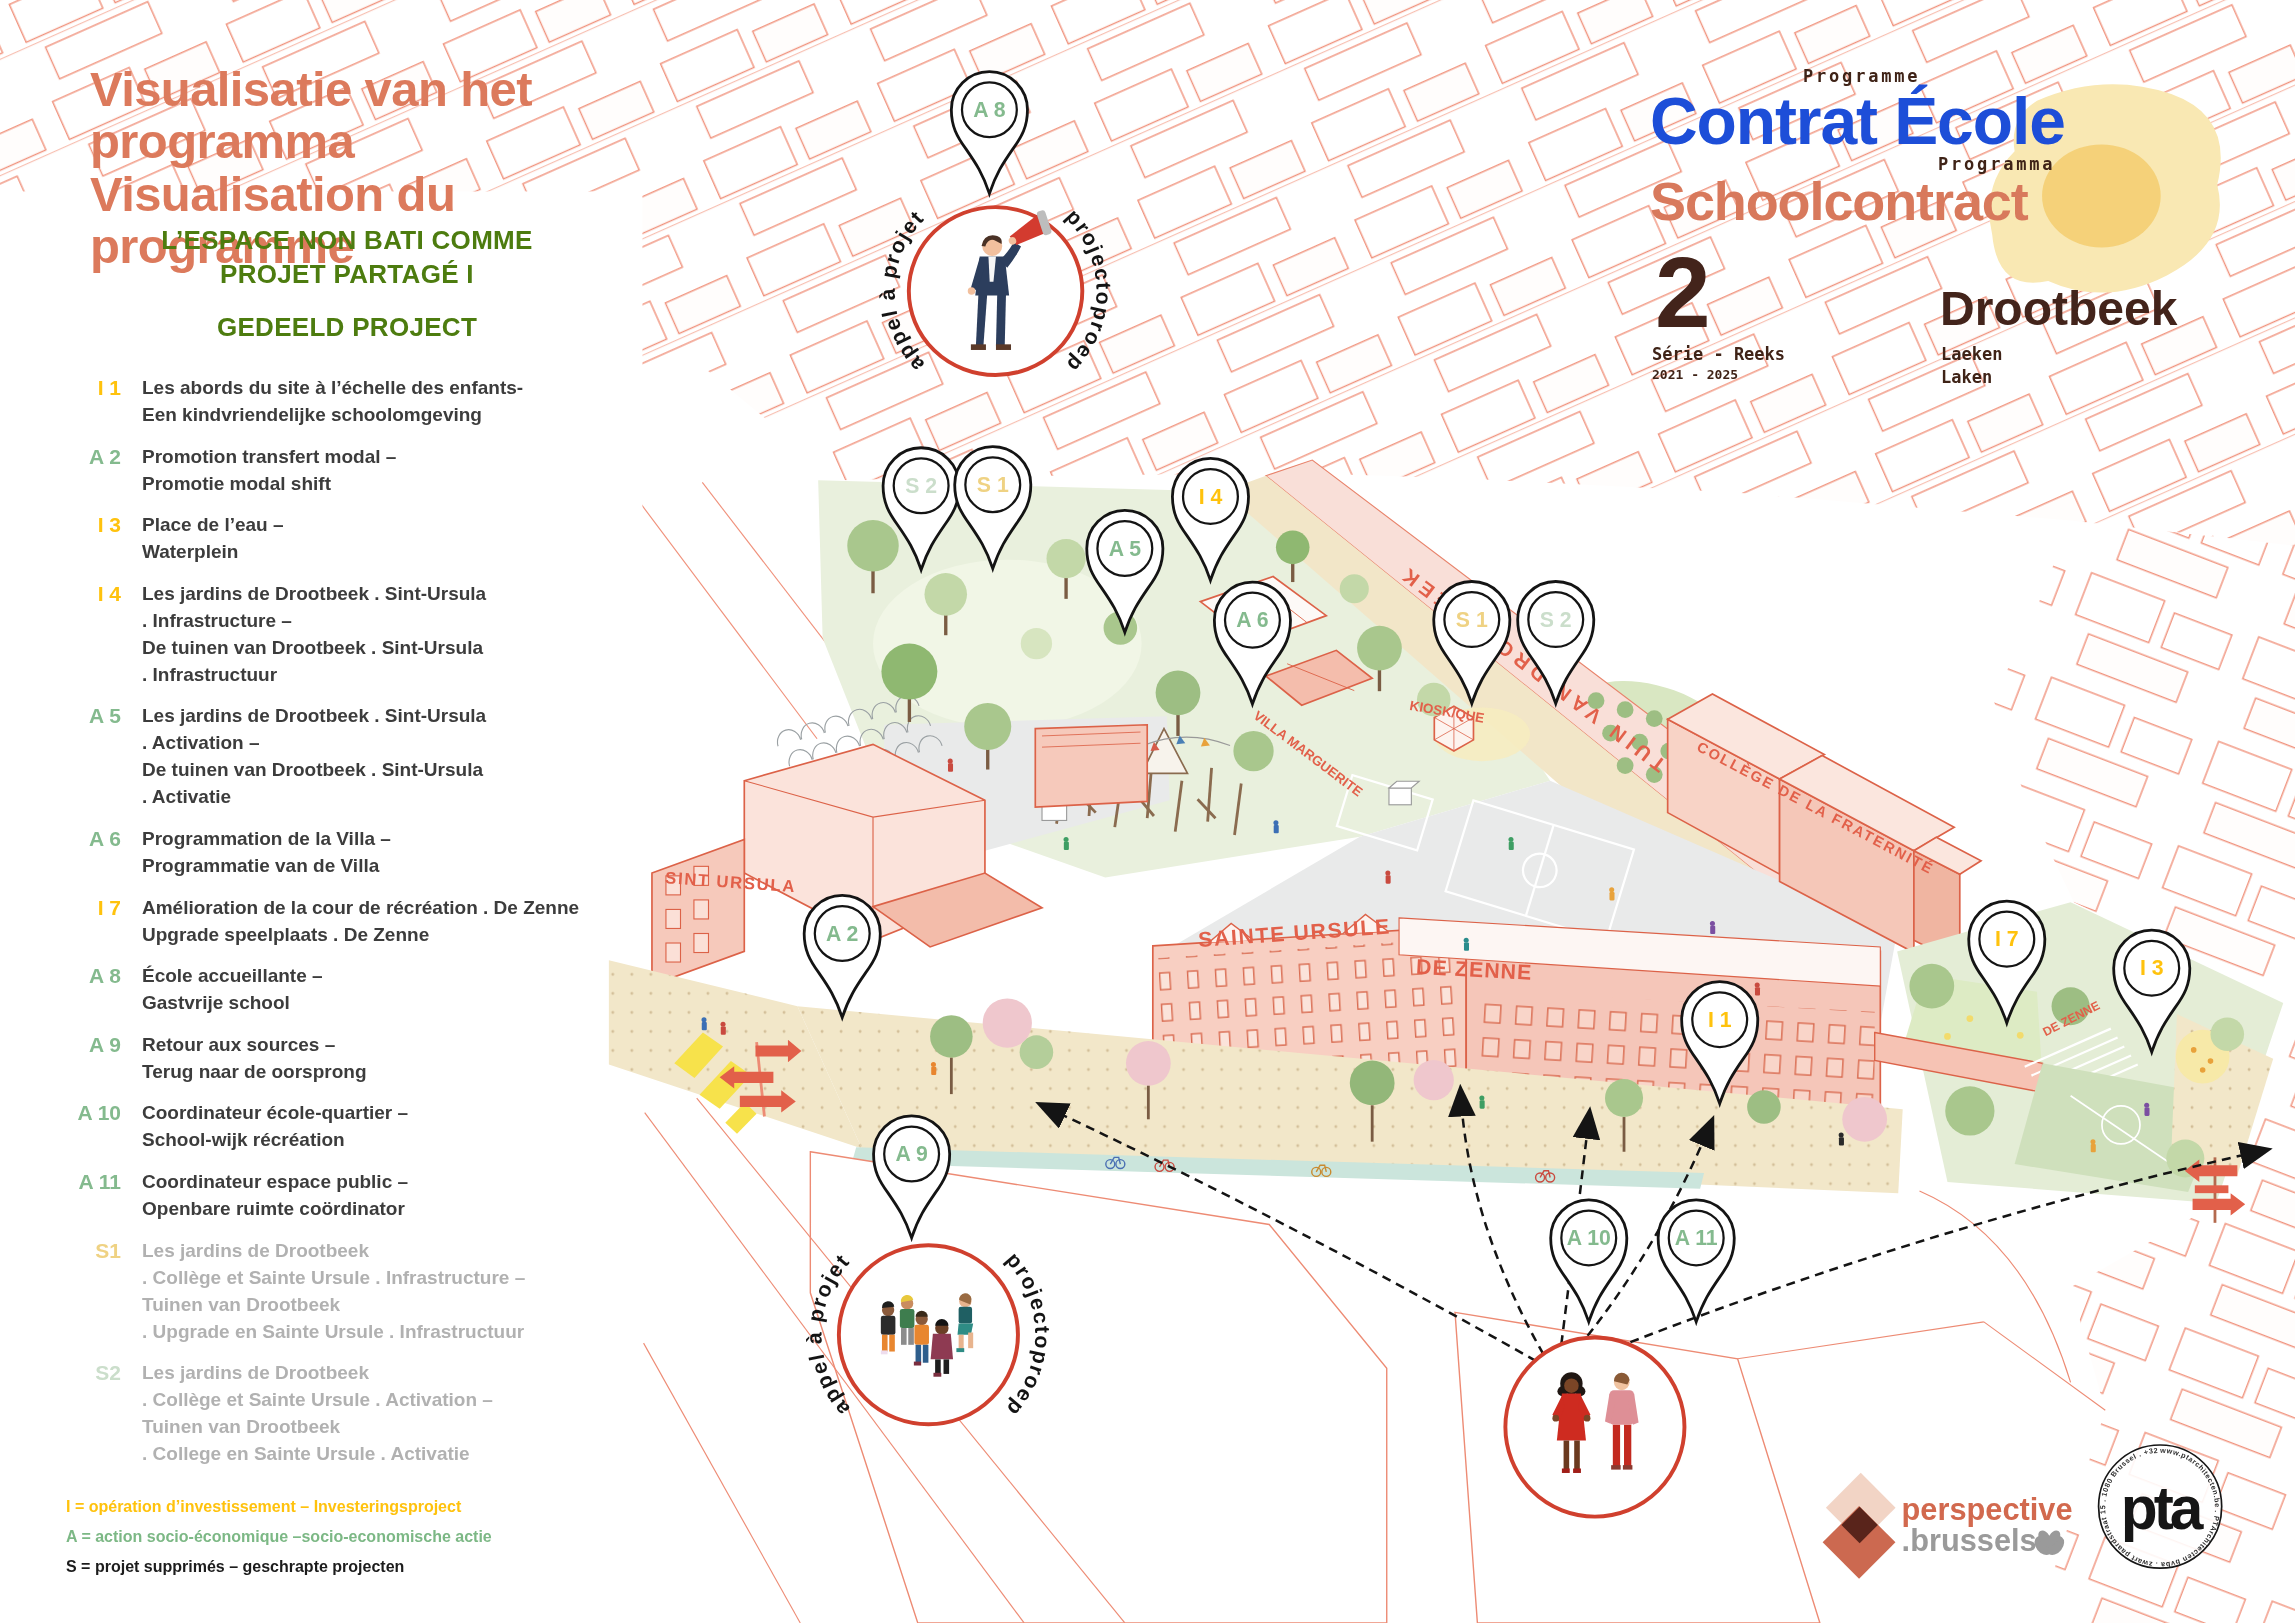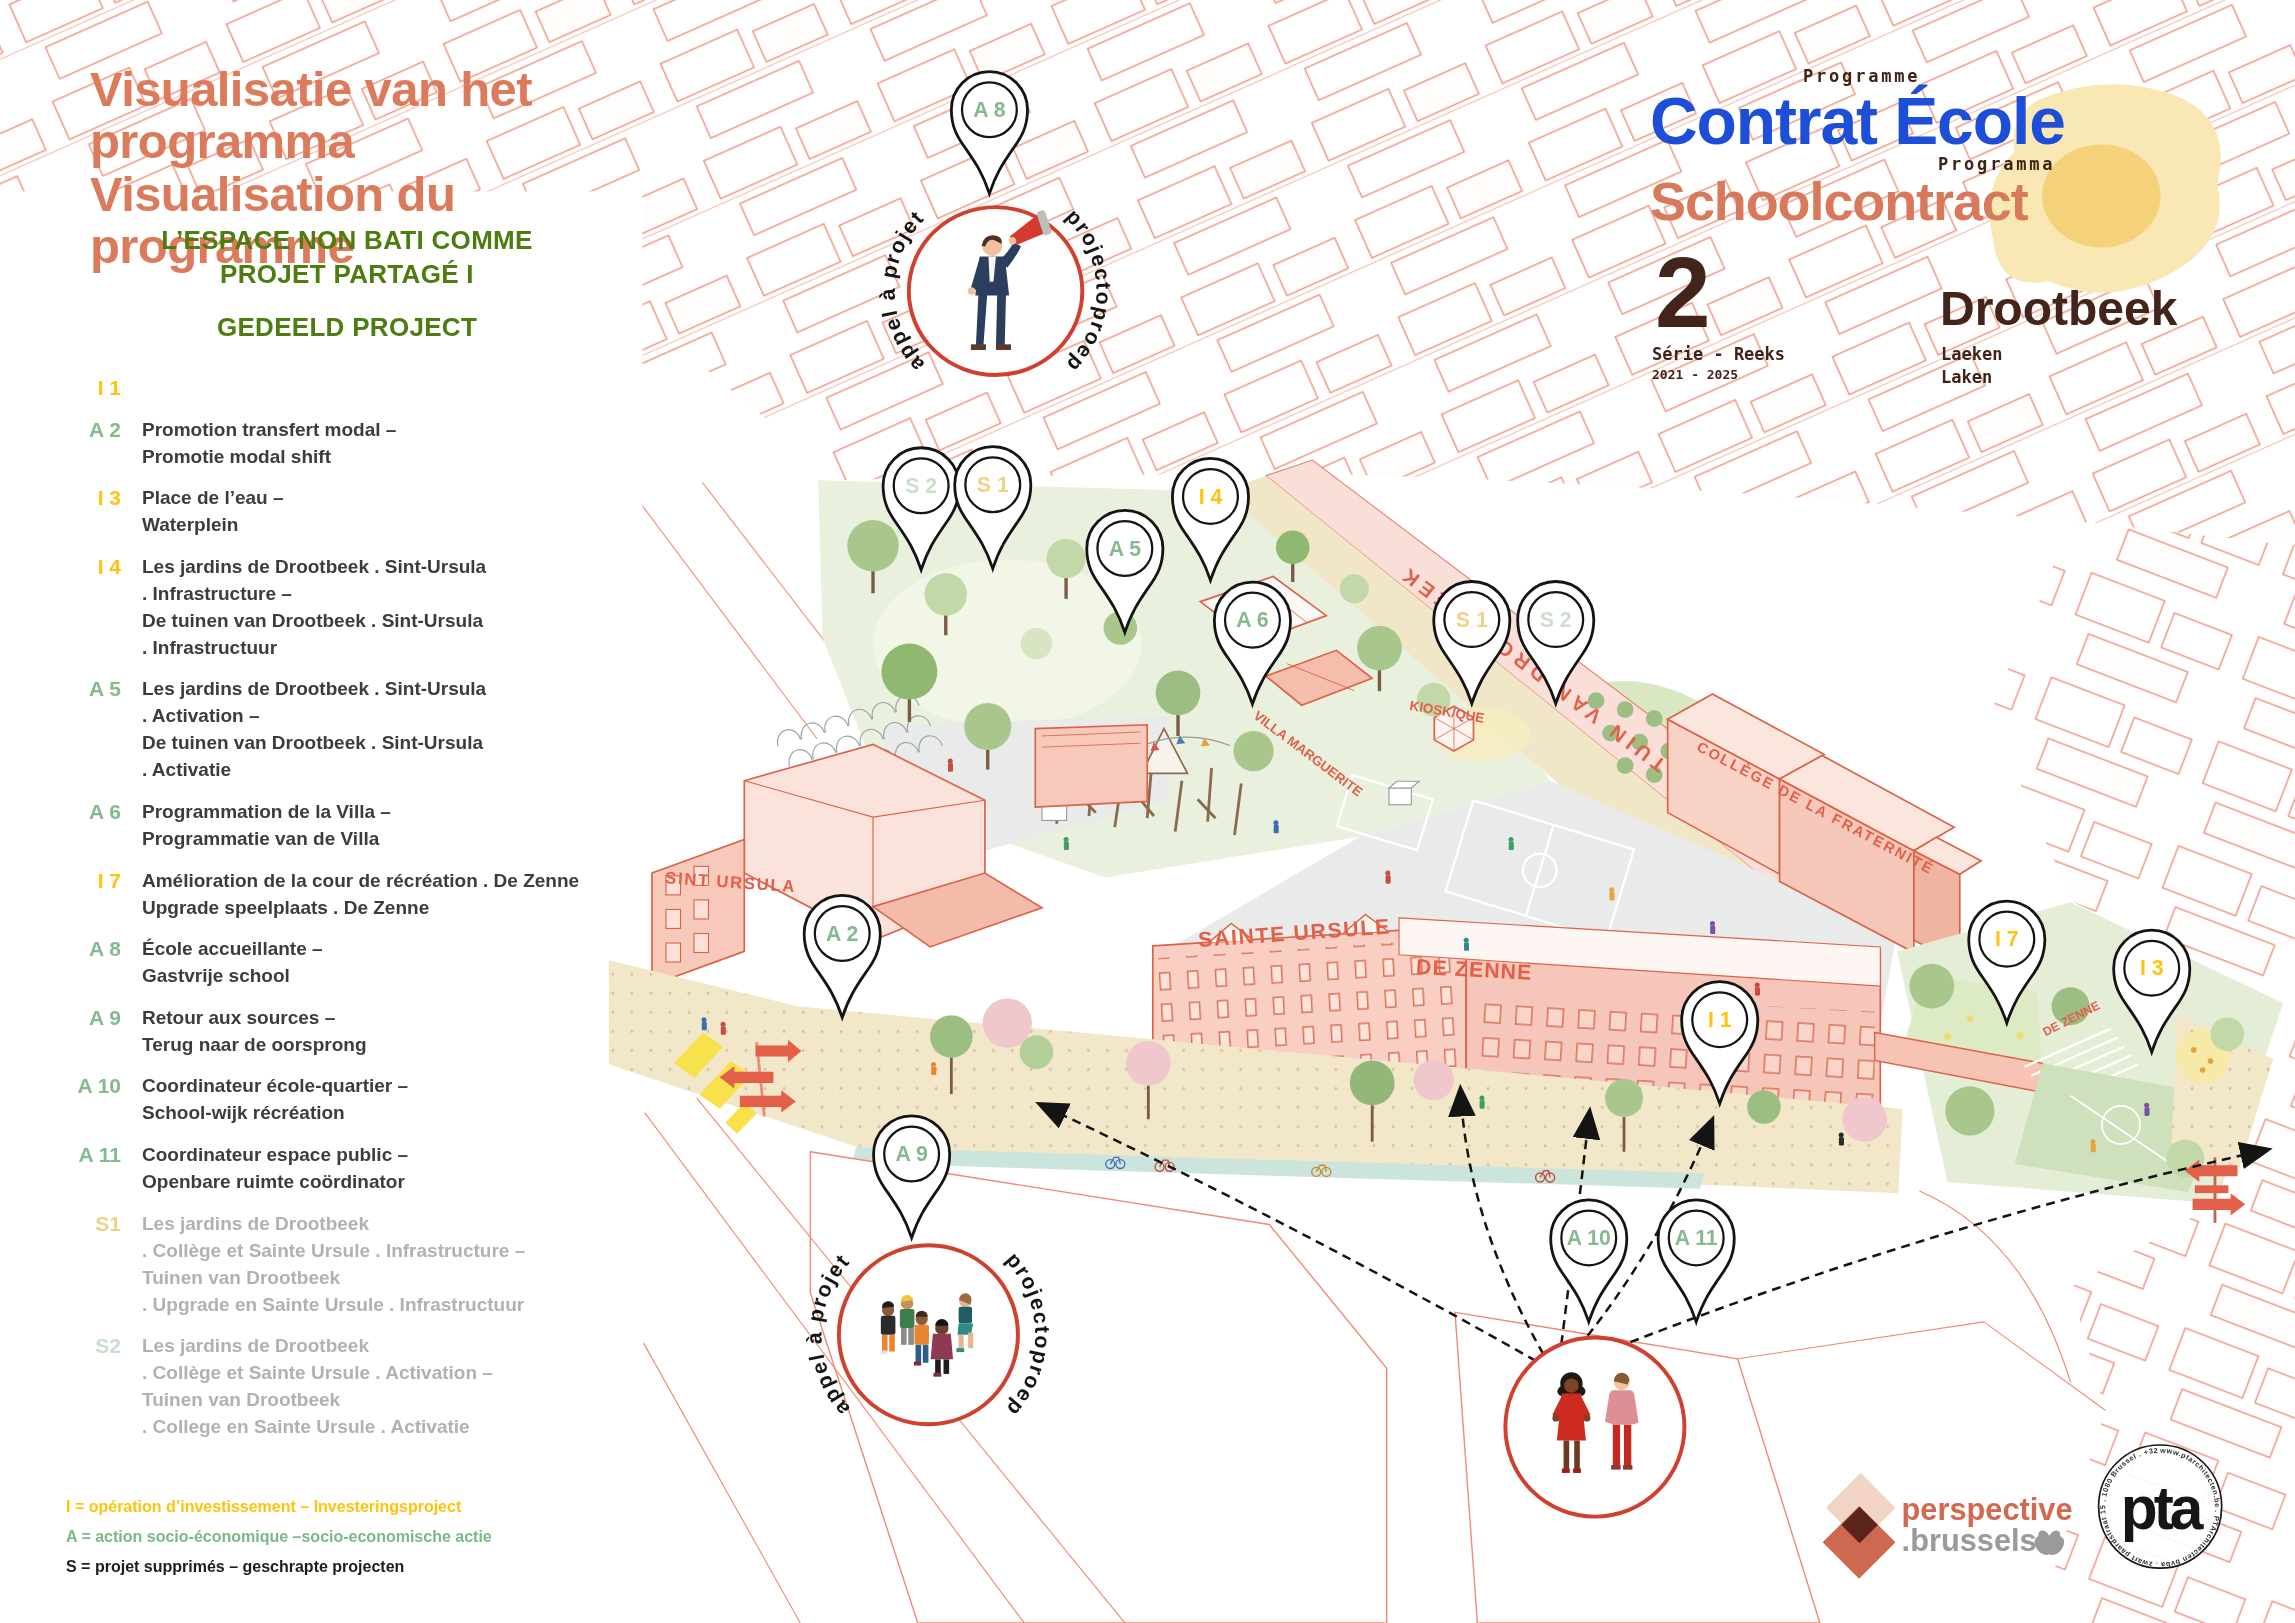--- a/index.html
+++ b/index.html
@@ -634,20 +634,24 @@
 <div class="abs intro">
   <div>L’ESPACE NON BATI COMME</div>
   <div>PROJET PARTAGÉ I</div>
   <div class="gap"></div>
   <div>GEDEELD PROJECT</div>
 </div>
 
 <div class="abs legend">
   <div class="li">
       <span class="code c-i">I 1</span>
+      <div class="lines">
+        <div>Les abords du site à l’échelle des enfants-</div>
+        <div>Een kindvriendelijke schoolomgeving</div>
+      </div>
     </div>
   <div class="li">
       <span class="code c-a">A 2</span>
       <div class="lines">
         <div>Promotion transfert modal –</div>
         <div>Promotie modal shift</div>
       </div>
     </div>
   <div class="li">
       <span class="code c-i">I 3</span>

